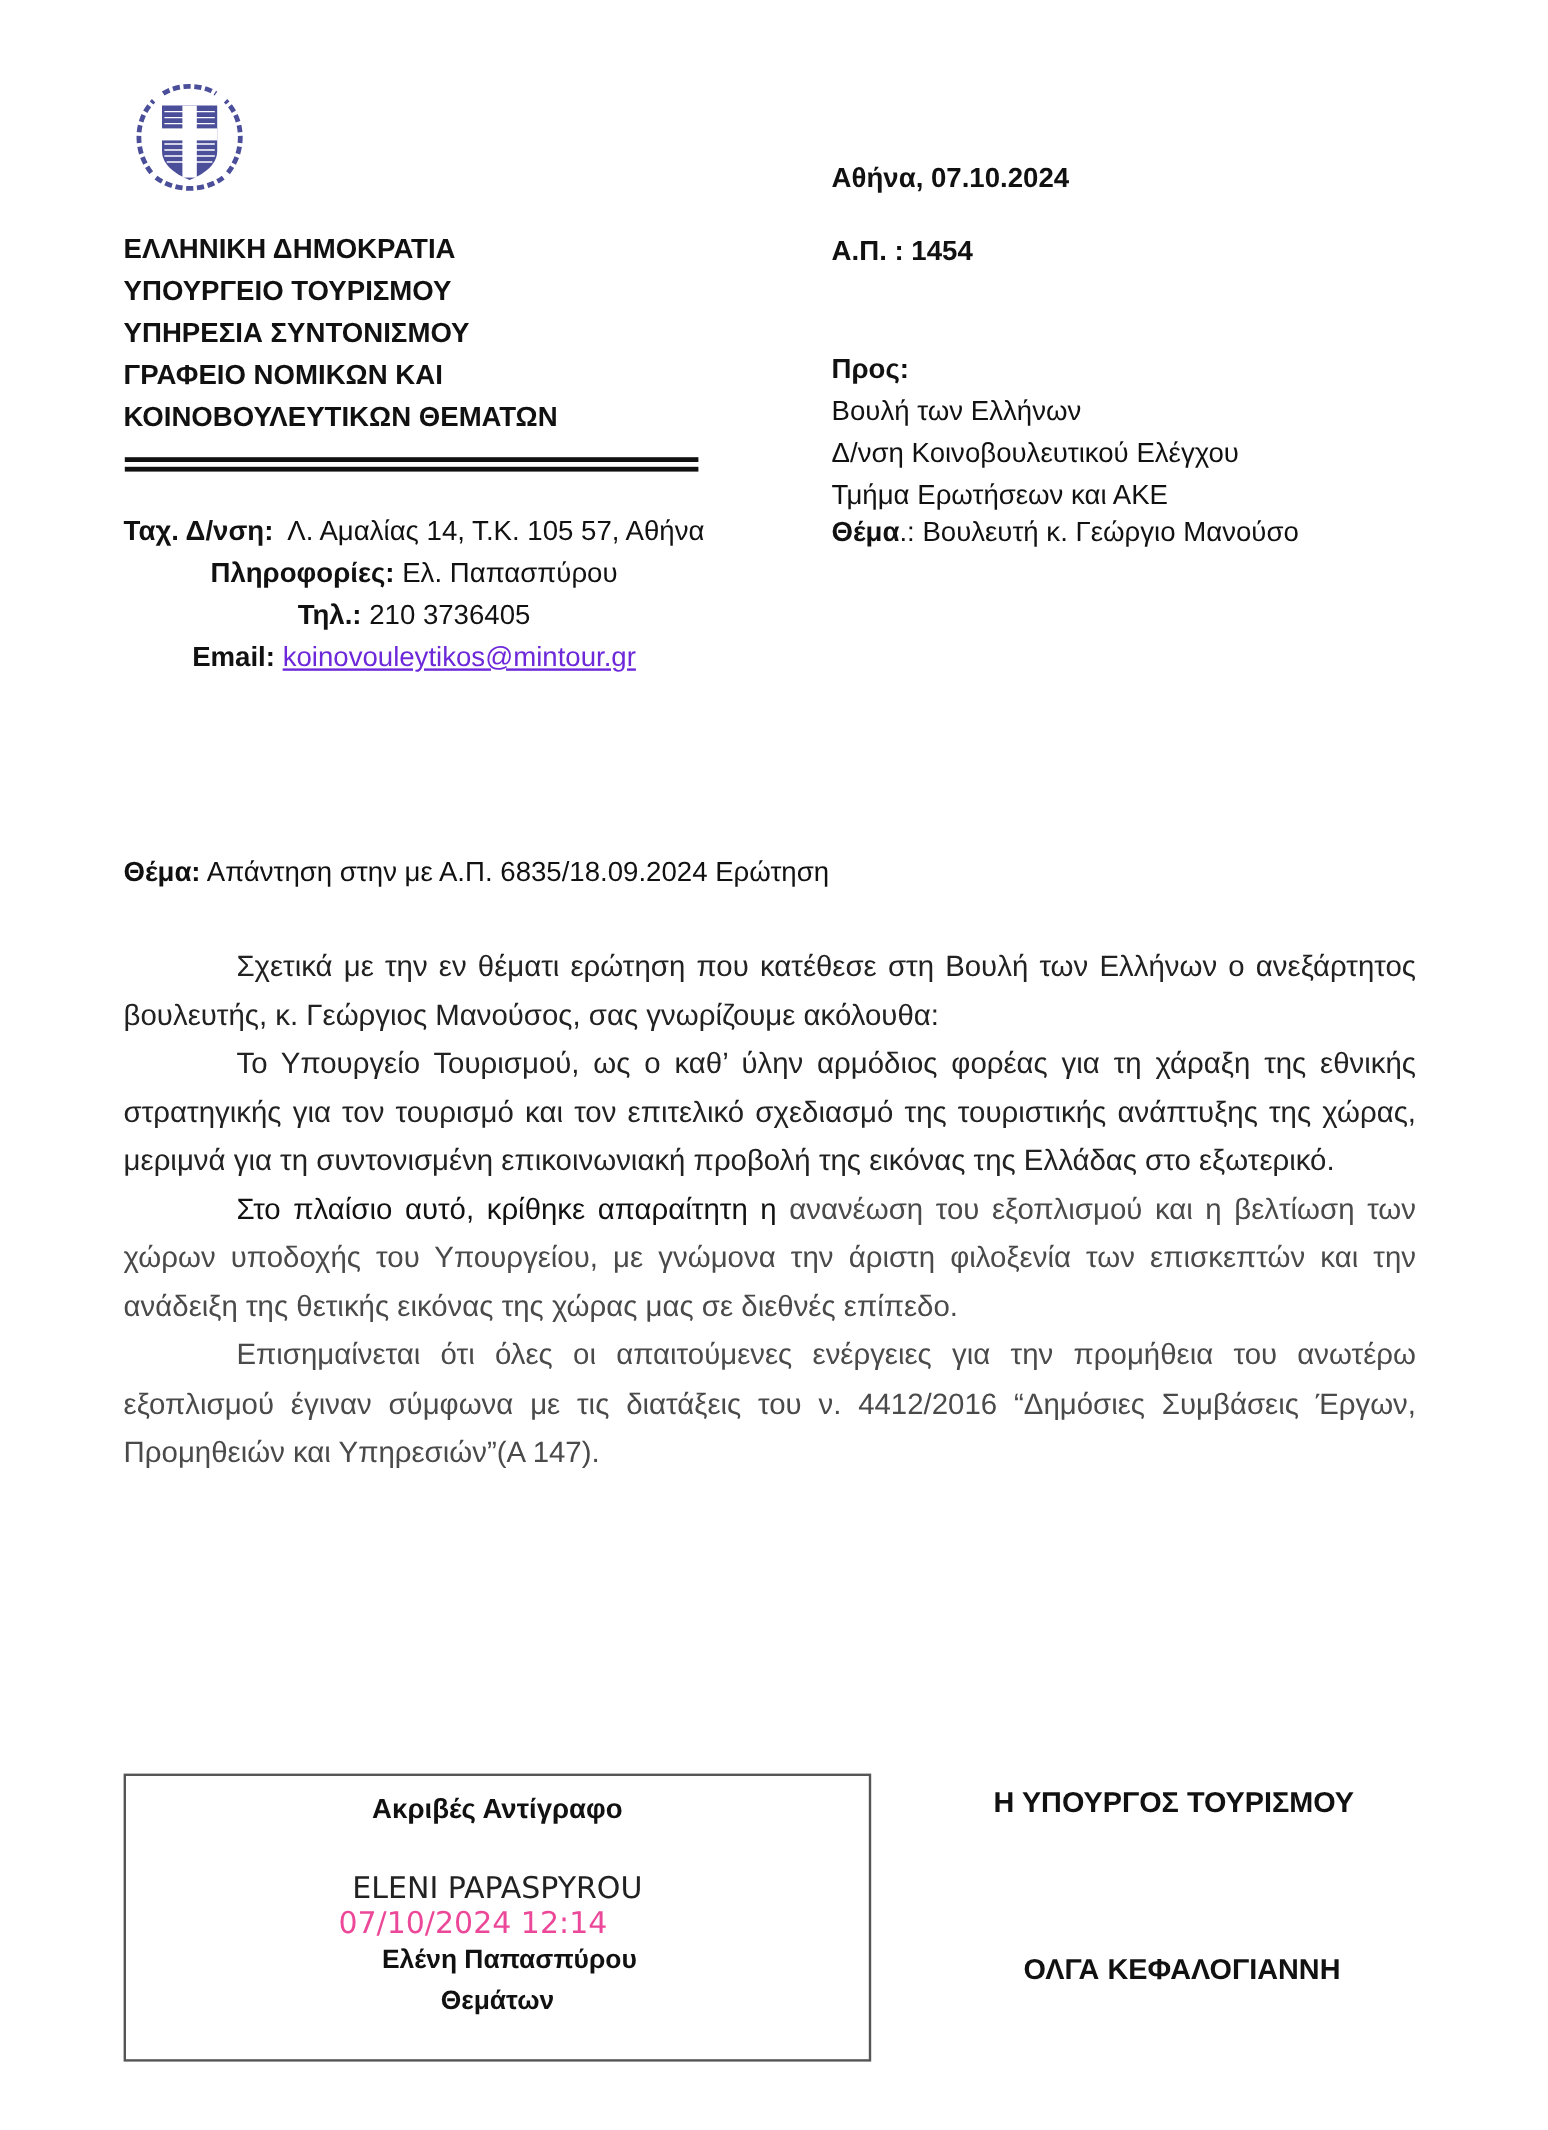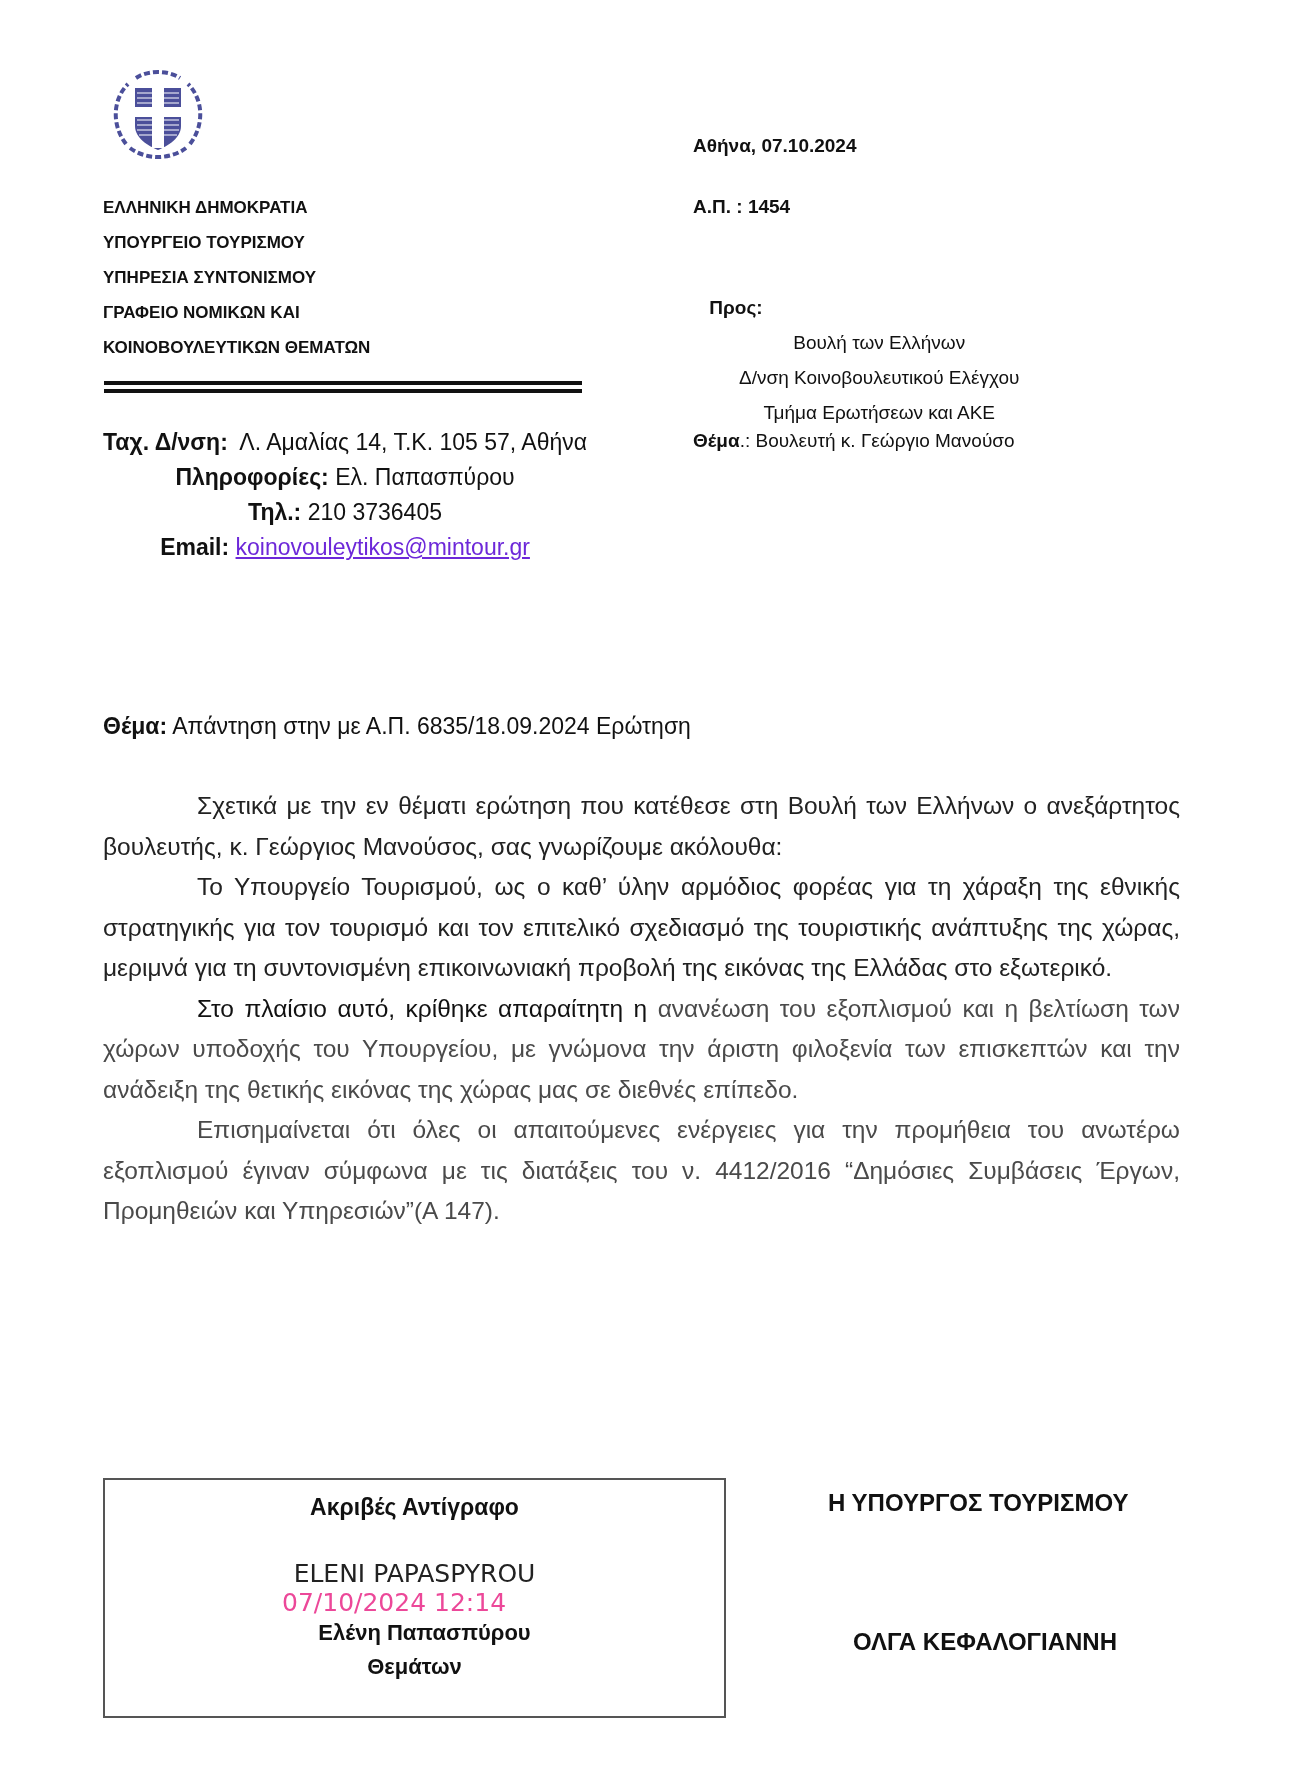--- a/index.html
+++ b/index.html
@@ -1,30 +1,30 @@
 <!DOCTYPE html>
 <html><head>
 <meta charset="utf-8">
 <style>
   html, body { margin: 0; padding: 0; background: #ffffff; }
   body { width: 1290px; height: 1775px; position: relative; overflow: hidden;
          font-family: "Liberation Sans", "DejaVu Sans", sans-serif; color: #111; }
   .abs { position: absolute; }
   .emblem { left: 108px; top: 66px; width: 100px; height: 100px; }
-  .org { left: 103px; top: 190px; font-weight: bold; font-size: 17px; line-height: 35px; color: #111; }
+  .org { left: 103px; top: 190px; font-weight: bold; font-size: 23px; line-height: 35px; color: #111; }
   .rule { left: 104px; width: 478px; height: 4px; background: #111; }
   .contact { left: 103px; top: 425px; font-size: 23px; line-height: 35px; text-align: center; }
   .contact b { font-weight: bold; }
   .email-link { text-decoration: underline; color: #6d28d9; cursor: pointer; }
-  .right-col { left: 693px; font-size: 19px; text-align: center; }
+  .right-col { left: 693px; font-size: 23px; }
   .date { top: 135px; font-weight: bold; }
   .ref { top: 196px; font-weight: bold; }
   .to { top: 290px; line-height: 35px; display: flex; flex-direction: column; }
   .to-label { font-weight: bold; width: 86px; }
-  .to-lines div { white-space: nowrap; margin-left: 46px; }
+  .to-lines div { white-space: nowrap; }
   .cc { top: 430px; }
   .cc b { font-weight: bold; }
   .subject { left: 103px; top: 713px; font-size: 23px; }
   .subject b { font-weight: bold; }
   .body { left: 103px; top: 786px; width: 1077px; font-size: 24.5px; line-height: 40.5px;
           font-family: "Liberation Sans Narrow", "Liberation Sans", sans-serif; color: #222; }
   .body p { margin: 0; text-align: justify; text-indent: 94px; }
   .body .soft { color: #4a4a4a; }
   .body .lead { color: #111; }
   .stamp-box { left: 103px; top: 1478px; width: 619px; height: 236px; border: 2px solid #555;

